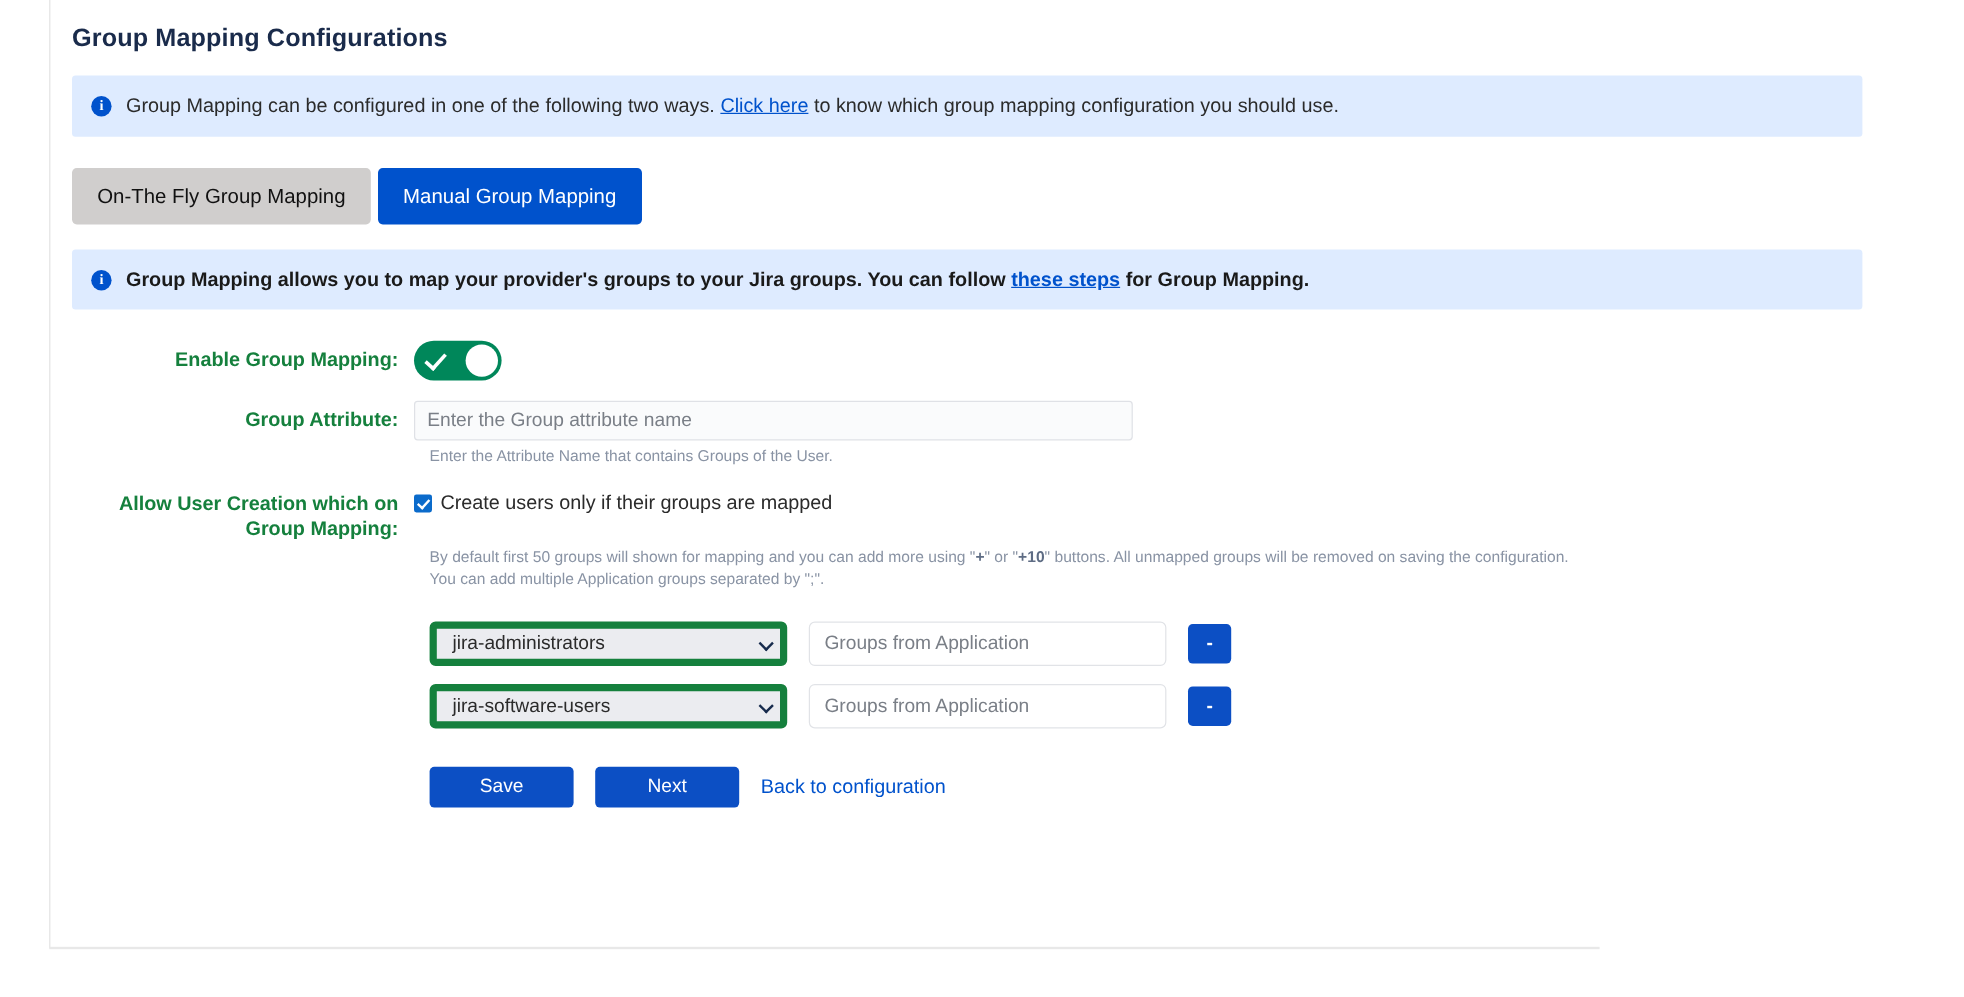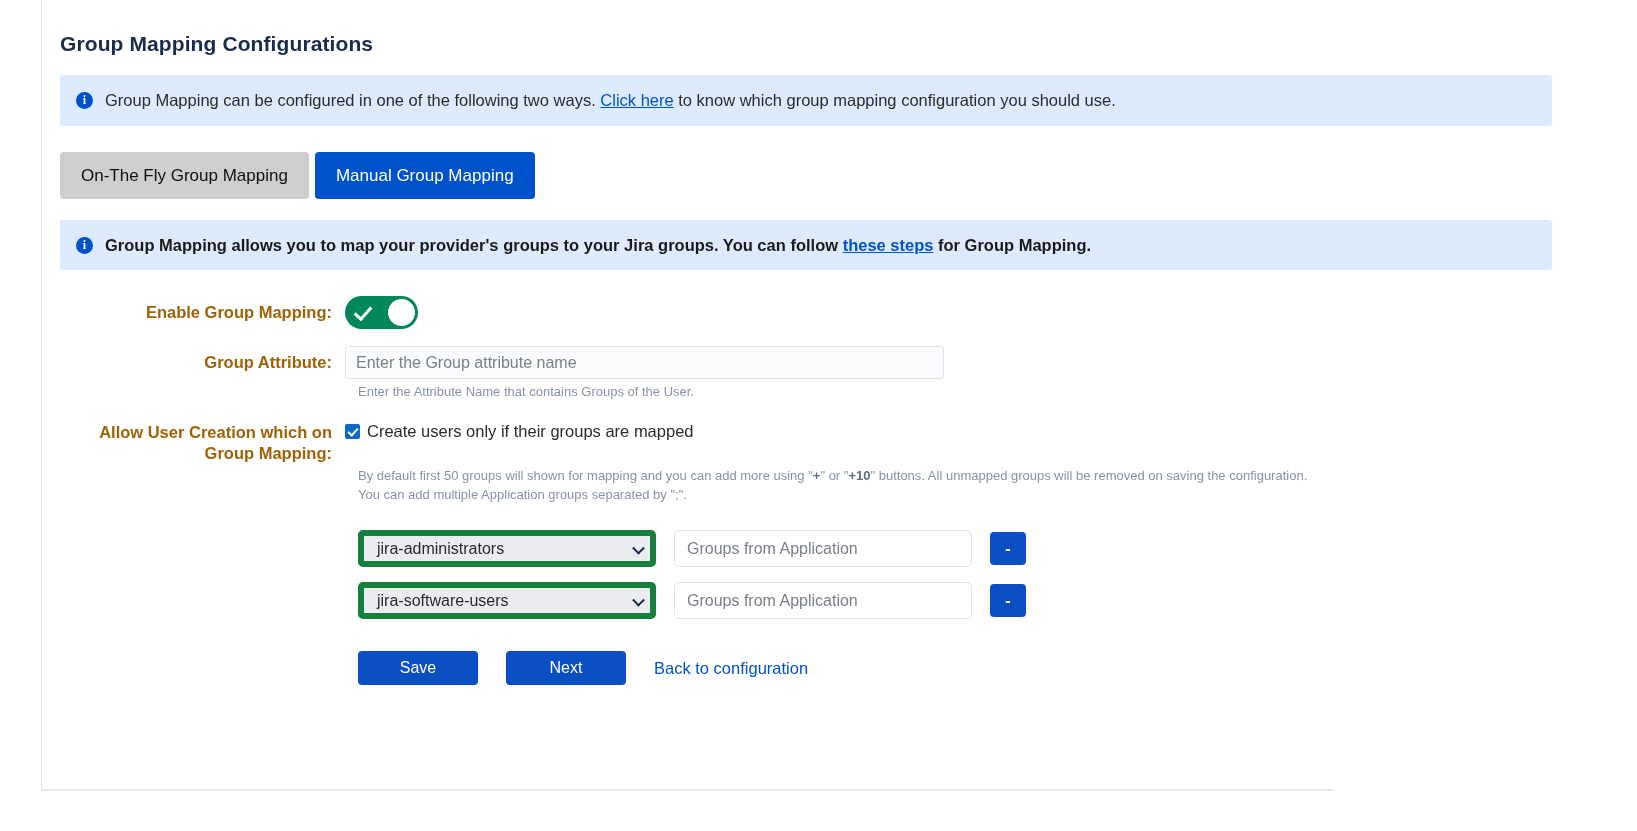--- a/index.html
+++ b/index.html
@@ -25,21 +25,21 @@
   }
   
   .bottom-rule {
     position: absolute;
     left: 41px; top: 789px;
     width: 1292px; height: 2px;
     background: #e8e8e8;
   }
   .content {
     position: absolute;
-    left: 60px; top: 16px;
+    left: 60px; top: 4px;
     width: 1552px;
   }
 
   .page-title {
     font-size: 21px;
     font-weight: bold;
     color: #1a2b4b;
     margin: 16px 0 0 0;
     letter-spacing: .1px;
   }
@@ -104,21 +104,21 @@
     display: flex;
     align-items: flex-start;
   }
   .label-col {
     width: 285px;
     flex: 0 0 285px;
     text-align: right;
     padding-right: 13px;
     font-size: 16.5px;
     font-weight: bold;
-    color: #a16207;
+    color: #15803d;
     line-height: 1.25;
   }
   .field-col { flex: 1 1 auto; }
 
   
   .row-toggle { align-items: center; margin-top: 2px; }
   .toggle {
     position: relative;
     width: 73px; height: 33px;
     border-radius: 17px;
@@ -285,21 +285,21 @@
     font-size: 16px;
     font-weight: bold;
     cursor: pointer;
     line-height: 1;
   }
 
   
   .actions {
     display: flex;
     align-items: center;
-    gap: 28px;
+    gap: 18px;
     margin-left: 298px;
     margin-top: 32px;
   }
   .btn-primary {
     background: #0c4fc4;
     color: #ffffff;
     border: none;
     border-radius: 4px;
     font-family: "Liberation Sans", sans-serif;
     font-size: 16px;

